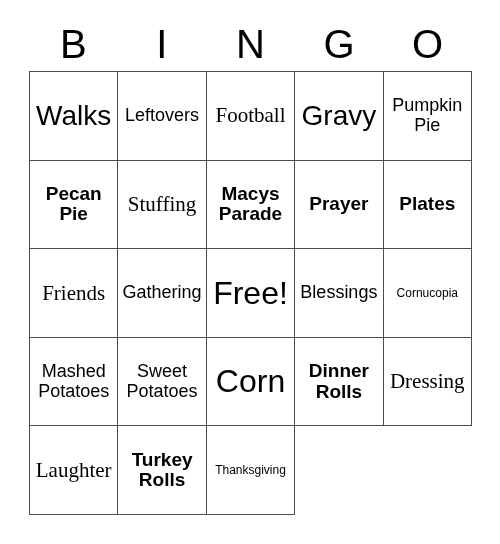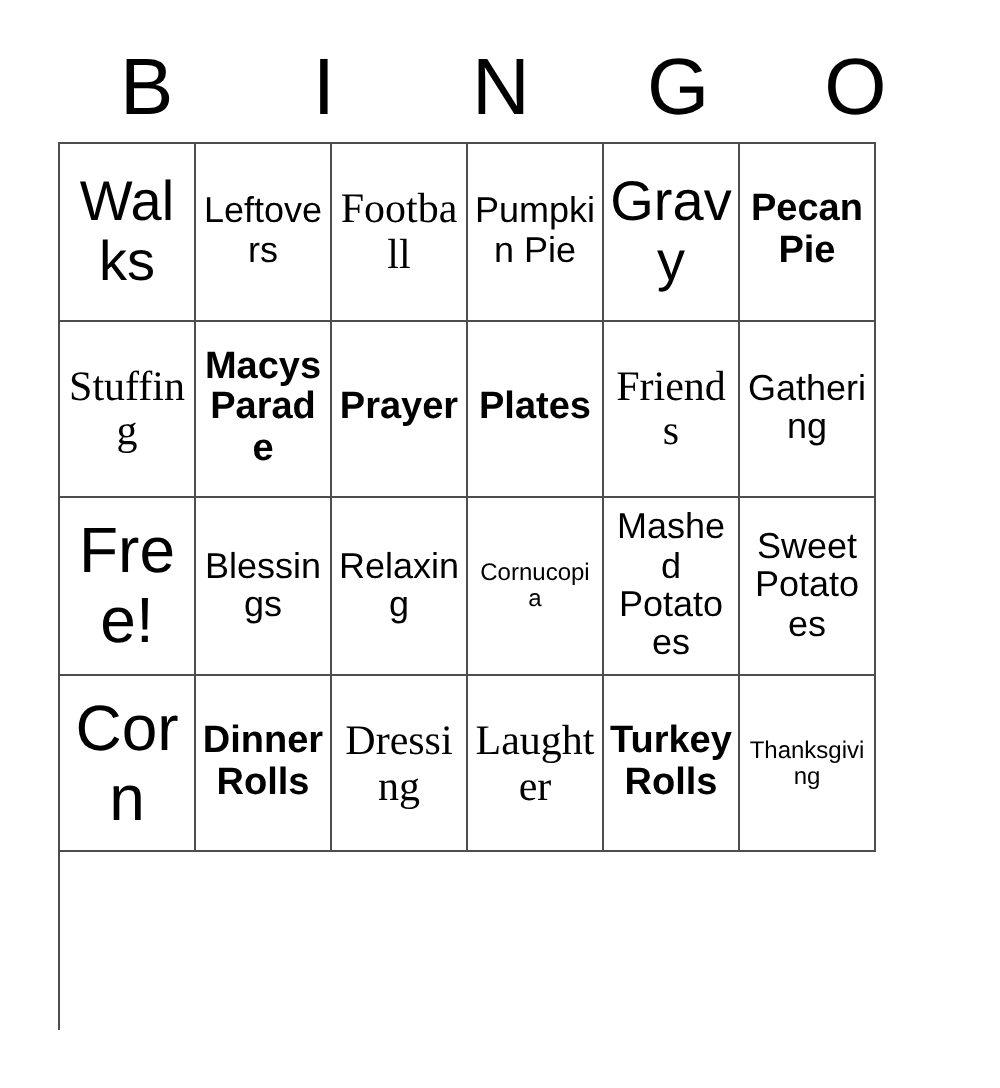--- a/index.html
+++ b/index.html
@@ -43,24 +43,24 @@
     line-height: 1;
     color: #000000;
     letter-spacing: 0;
   }
 
   
   #grid {
     position: absolute;
     left: 29px;
     top: 71px;
-    width: 409px;
+    width: 443px;
     height: 444px;
     display: grid;
-    grid-template-columns: repeat(6, 1fr);
+    grid-template-columns: repeat(5, 1fr);
     grid-template-rows: repeat(5, 1fr);
     border-top: 1px solid #4d4d4d;
     border-left: 1px solid #4d4d4d;
     box-sizing: border-box;
     background: #ffffff;
   }
   .cell {
     border-right: 1px solid #4d4d4d;
     border-bottom: 1px solid #4d4d4d;
     box-sizing: border-box;
@@ -114,25 +114,25 @@
   <div id="grid">
       <div class="cell s-xxl">
         <span class="txt">Walks</span>
       </div>
       <div class="cell s-md">
         <span class="txt">Leftovers</span>
       </div>
       <div class="cell s-lg">
         <span class="txt">Football</span>
       </div>
+      <div class="cell s-xxl">
+        <span class="txt">Gravy</span>
+      </div>
       <div class="cell s-md">
         <span class="txt">Pumpkin Pie</span>
-      </div>
-      <div class="cell s-xxl">
-        <span class="txt">Gravy</span>
       </div>
       <div class="cell s-xl">
         <span class="txt">Pecan Pie</span>
       </div>
       <div class="cell s-lg">
         <span class="txt">Stuffing</span>
       </div>
       <div class="cell s-xl">
         <span class="txt">Macys Parade</span>
       </div>
@@ -146,23 +146,20 @@
         <span class="txt">Friends</span>
       </div>
       <div class="cell s-md">
         <span class="txt">Gathering</span>
       </div>
       <div class="cell s-max">
         <span class="txt">Free!</span>
       </div>
       <div class="cell s-md">
         <span class="txt">Blessings</span>
-      </div>
-      <div class="cell s-md">
-        <span class="txt">Relaxing</span>
       </div>
       <div class="cell s-xs">
         <span class="txt">Cornucopia</span>
       </div>
       <div class="cell s-md">
         <span class="txt">Mashed Potatoes</span>
       </div>
       <div class="cell s-md">
         <span class="txt">Sweet Potatoes</span>
       </div>

